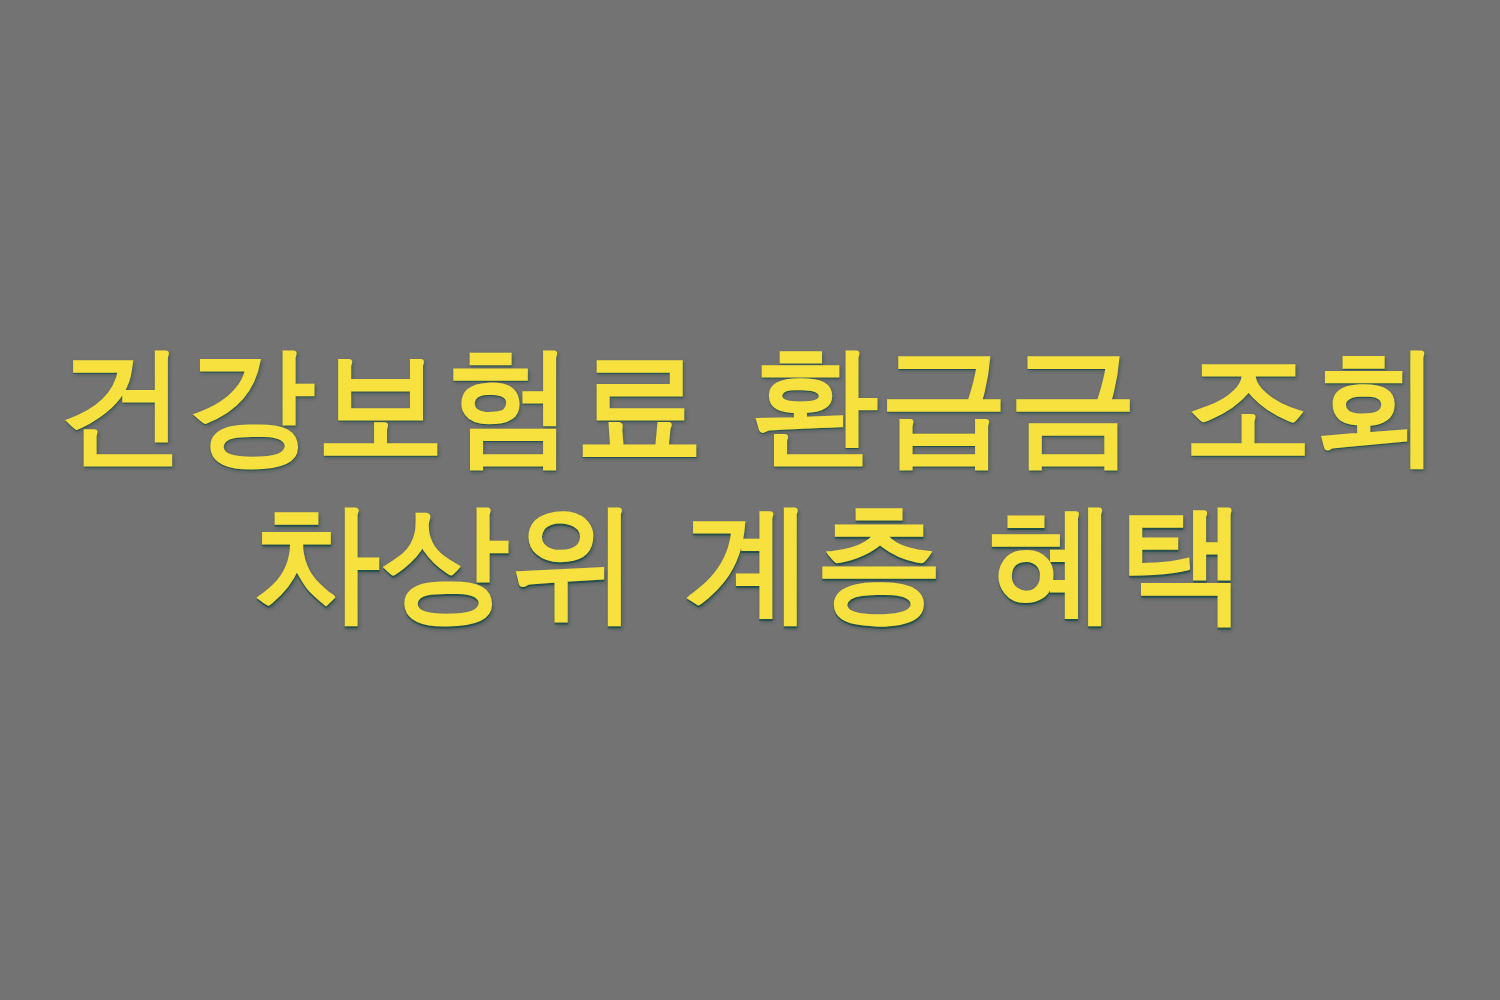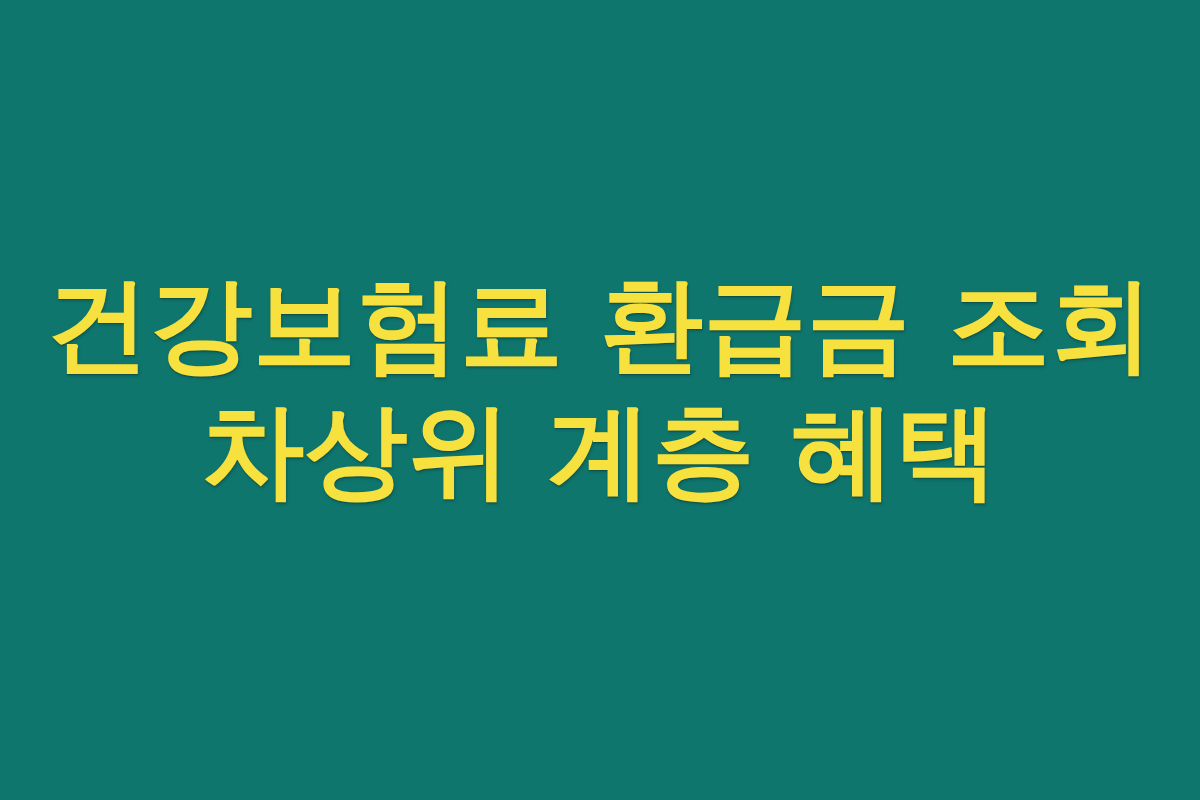--- a/index.html
+++ b/index.html
@@ -59,21 +59,21 @@
   }
 
   .headline-line.line-2 {
     font-size: 103px;
     line-height: 1.22;
   }
 </style>
 </head>
 <body>
 
-<div id="banner" style="background-color: #0f766e;">
+<div id="banner" style="background-color: #737373;">
 
   <div id="headline-block">
 
     <span class="headline-line line-1" style="color: rgb(247, 225, 63);">건강보험료 환급금 조회</span>
 
     <span class="headline-line line-2" style="color: rgb(247, 225, 63);">차상위 계층 혜택</span>
 
   </div>
 
 </div>

